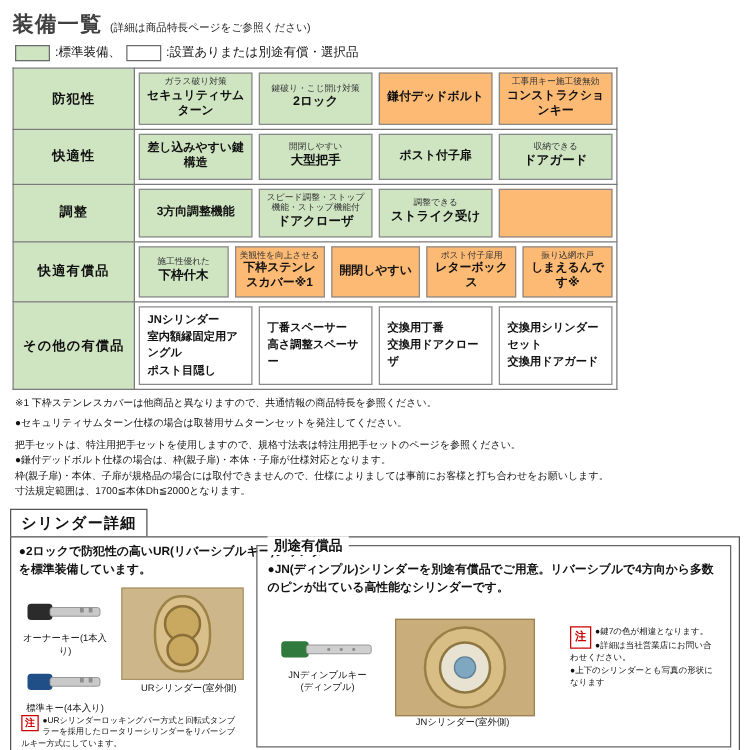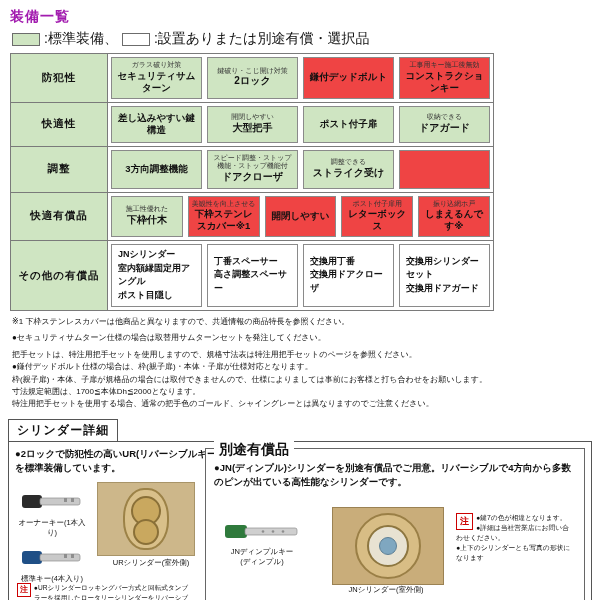--- a/index.html
+++ b/index.html
@@ -8,44 +8,44 @@
     background:#ffffff;
     font-family:"Liberation Sans","DejaVu Sans",sans-serif;
     font-size:9px;
     color:#111;
     overflow:hidden;
   }
   .page{position:relative;width:600px;height:600px;box-sizing:border-box;padding:6px 8px;}
 
   
   .hdr{display:flex;align-items:flex-end;gap:6px;margin:2px 0 4px 2px;}
-  .hdr-title{font-size:14px;font-weight:bold;letter-spacing:1px;color:#a21caf;}
+  .hdr-title{font-size:17px;font-weight:bold;letter-spacing:1px;color:#404040;}
   .hdr-sub{font-size:8.5px;color:#222;padding-bottom:2px;}
 
   
-  .legend{display:flex;align-items:center;gap:4px;margin:0 0 5px 4px;font-size:14px;}
+  .legend{display:flex;align-items:center;gap:4px;margin:0 0 5px 4px;font-size:10px;}
   .sw{width:26px;height:11px;border:1px solid #6c6c6c;display:inline-block;}
   .sw.green{background:#cfe5c2;}
   .sw.white{background:#ffffff;}
 
   
   table.main{border-collapse:collapse;width:484px;margin-left:2px;table-layout:fixed;}
   table.main td{border:1px solid #7a7a7a;vertical-align:middle;}
   td.rowhead{
     width:92px;background:#cfe5c2;text-align:center;font-weight:bold;font-size:10.5px;
     letter-spacing:1px;padding:3px 2px;
   }
   td.cells{padding:3px 3px;}
   .cellrow{display:flex;gap:5px;align-items:stretch;}
   .cell{
     flex:1 1 0;border:1px solid #8a8a8a;background:#cfe5c2;
     text-align:center;padding:3px 2px 4px;line-height:1.25;
     display:flex;flex-direction:column;justify-content:center;min-height:28px;
   }
-  .cell.white{background:#ef4444;}
+  .cell.white{background:#fdba74;}
   .cell .sm{font-size:7px;color:#333;}
   .cell .bg{font-size:10px;font-weight:bold;text-align:center;}
   .cell .bg2{font-size:9.5px;font-weight:bold;}
 
   
   .otherrow .cell{background:#ffffff;text-align:left;padding-left:6px;font-weight:bold;font-size:9px;}
   .otherrow .cell div{line-height:1.5;}
 
   
   .notes{margin:5px 2px 0 4px;font-size:8px;line-height:1.55;color:#111;}
@@ -70,26 +70,26 @@
   .cylphoto .cyl-outer{position:absolute;left:50%;top:50%;transform:translate(-50%,-50%);
     width:42px;height:58px;border-radius:21px/29px;background:#d9c08a;border:2px solid #9c8247;}
   .cylphoto .cyl-in1{position:absolute;left:50%;top:18%;transform:translateX(-50%);
     width:26px;height:26px;border-radius:50%;background:#c9a85f;border:2px solid #8a7038;}
   .cylphoto .cyl-in2{position:absolute;left:50%;bottom:14%;transform:translateX(-50%);
     width:22px;height:22px;border-radius:50%;background:#c9a85f;border:2px solid #8a7038;}
   .cylcap{margin-top:2px;}
 
   .rightbox{position:absolute;left:196px;top:6px;right:6px;bottom:6px;border:1px solid #666;}
   .rb-title{
-    position:absolute;left:8px;top:-8px;background:#fff;padding:0 5px;font-size:14px;font-weight:bold;
+    position:absolute;left:8px;top:-8px;background:#fff;padding:0 5px;font-size:11px;font-weight:bold;
   }
   .rb-lead{font-size:9.5px;font-weight:bold;line-height:1.5;margin:12px 8px 0 8px;}
   .rb-photos{position:absolute;left:6px;top:58px;right:6px;bottom:4px;}
   .rb-key{position:absolute;left:4px;top:8px;width:92px;text-align:center;font-size:7.5px;}
-  .rb-cyl{position:absolute;left:104px;top:0px;width:108px;text-align:center;font-size:7.5px;margin-left:16px;}
+  .rb-cyl{position:absolute;left:104px;top:0px;width:108px;text-align:center;font-size:7.5px;}
   .rb-cylphoto{width:110px;height:76px;background:#c9ad7a;border:1px solid #9b8253;position:relative;}
   .rb-cylphoto .r1{position:absolute;left:50%;top:50%;transform:translate(-50%,-50%);
     width:62px;height:62px;border-radius:50%;background:#d8bd85;border:2px solid #9a7f46;}
   .rb-cylphoto .r2{position:absolute;left:50%;top:50%;transform:translate(-50%,-50%);
     width:38px;height:38px;border-radius:50%;background:#e8e2d2;border:2px solid #8d7640;}
   .rb-cylphoto .r3{position:absolute;left:50%;top:50%;transform:translate(-50%,-50%);
     width:16px;height:16px;border-radius:50%;background:#7fa7c0;border:1px solid #5d7f95;}
   .rb-note{position:absolute;right:4px;top:6px;width:118px;font-size:6.8px;line-height:1.5;}
   .chu{display:inline-block;border:1px solid #c00;color:#c00;font-weight:bold;font-size:9px;
     padding:1px 3px;float:left;margin-right:3px;}
@@ -101,20 +101,21 @@
   
   .keysvg{display:block;margin:0 auto;}
 </style>
 </head>
 <body>
 
 <div class="page">
 
   <div class="hdr">
     <div class="hdr-title">装備一覧</div>
+    <div class="hdr-sub">(詳細は商品特長ページをご参照ください)</div>
   </div>
 
   <div class="legend">
     <span class="sw green"></span>
     <span>:標準装備、</span>
     <span class="sw white"></span>
     <span>:設置ありまたは別途有償・選択品</span>
   </div>
 
   <table class="main">
@@ -243,21 +244,20 @@
 
   <div class="notes">
     <p>※1 下枠ステンレスカバーは他商品と異なりますので、共通情報の商品特長を参照ください。</p>
     <div class="gap"></div>
     <p>●セキュリティサムターン仕様の場合は取替用サムターンセットを発注してください。</p>
     <div class="gap"></div>
     <p>把手セットは、特注用把手セットを使用しますので、規格寸法表は特注用把手セットのページを参照ください。</p>
     <p>●鎌付デッドボルト仕様の場合は、枠(親子扉)・本体・子扉が仕様対応となります。</p>
     <p>枠(親子扉)・本体、子扉が規格品の場合には取付できませんので、仕様によりましては事前にお客様と打ち合わせをお願いします。</p>
     <p>寸法規定範囲は、1700≦本体Dh≦2000となります。</p>
-    <p>特注用把手セットを使用する場合、通常の把手色のゴールド、シャイングレーとは異なりますのでご注意ください。</p>
   </div>
 
   <div class="sec2">
     <div class="sec2-title">シリンダー詳細</div>
     <div class="sec2-body">
 
       <div class="lead">
         <div>●2ロックで防犯性の高いUR(リバーシブルキー)シリンダー※</div>
         <div>を標準装備しています。</div>
       </div>

